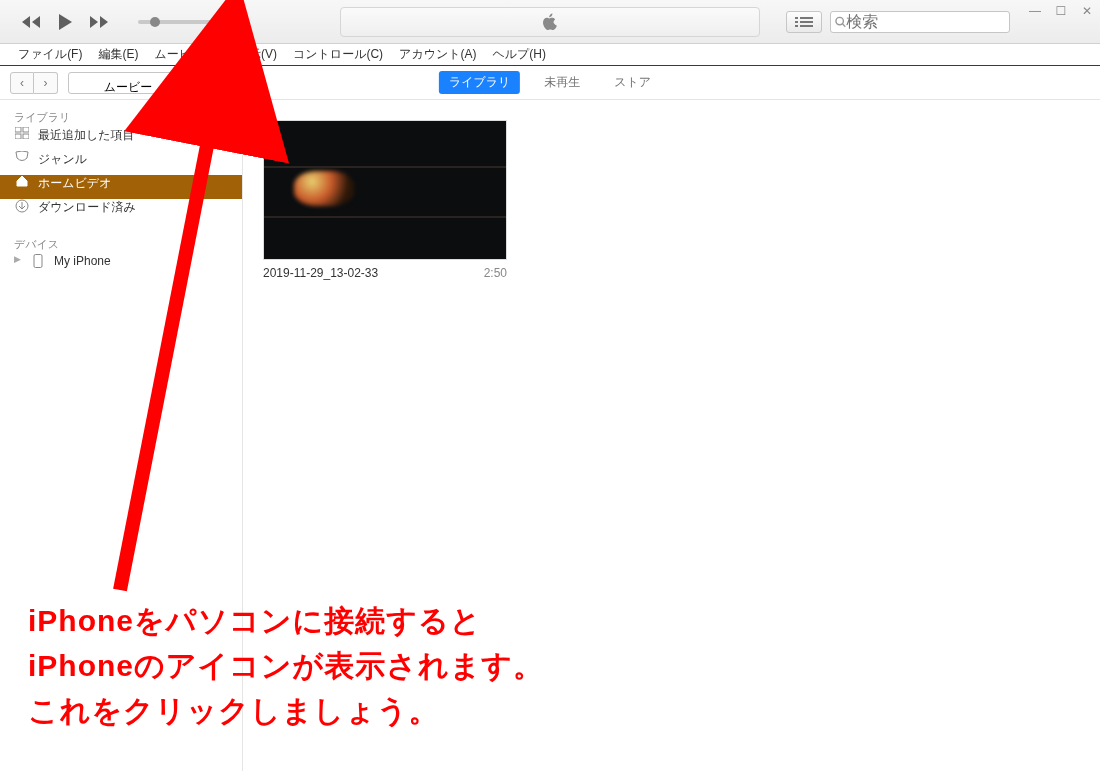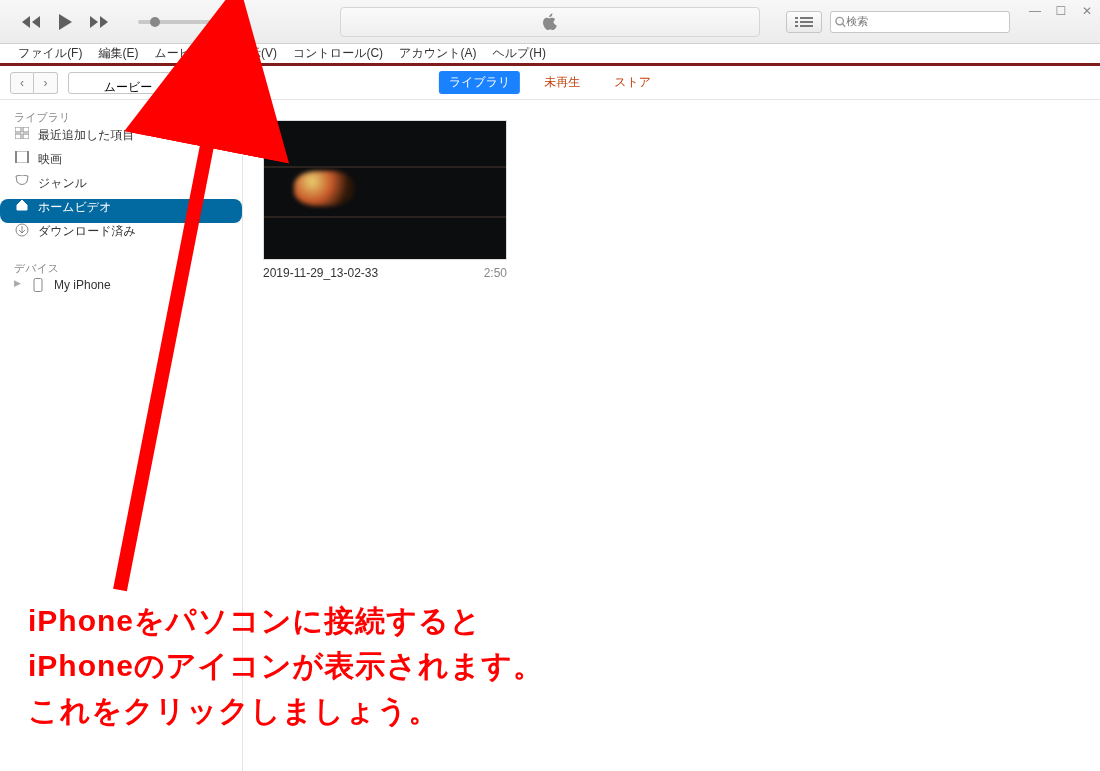--- a/index.html
+++ b/index.html
@@ -36,29 +36,29 @@
   .view-btn {
     width:36px; height:22px; border:1px solid #c6c6c6; border-radius:3px;
     background:linear-gradient(#fdfdfd,#eaeaea);
     display:flex; align-items:center; justify-content:center; cursor:pointer;
   }
   .search-wrap {
     width:180px; height:22px; border:1px solid #c6c6c6; border-radius:3px;
     background:#fff; display:flex; align-items:center; padding:0 4px;
   }
   .search-wrap input {
-    border:none; outline:none; font-size:11px; width:100%; color:#888;font-family:Liberation Mono, monospace;
+    border:none; outline:none; font-size:16px; width:100%; color:#888;
   }
   .win-btns { position:absolute; right:4px; top:4px; display:flex; gap:8px; color:#888; }
   .win-btns span { width:18px; text-align:center; cursor:pointer; }
 
   
   .menubar {
-    height:22px; background:#fff; border-bottom:3px solid #7f1d1d;
-    display:flex; align-items:center; padding-left:12px; gap:4px;
+    height:22px; background:#fff; border-bottom:1px solid #7f1d1d;
+    display:flex; padding-left:12px; gap:4px;
     font-size:12px; color:#333;
   }
   .menubar .mi { padding:2px 6px; cursor:pointer; }
 
   
   .toolbar2 {
     height:34px; background:#fff; border-bottom:1px solid #e5e5e5;
     display:flex; align-items:center; padding:0 10px; position:relative;
   }
   .navbtn { width:24px; height:22px; border:1px solid #c6c6c6; background:#fafafa;
@@ -73,35 +73,35 @@
   .media-select .chev { margin-left:auto; color:#888; font-size:9px; }
   .device-btn {
     margin-left:10px; width:28px; height:22px; border:1px solid #c6c6c6;
     border-radius:3px; background:#fff; display:flex; align-items:center;
     justify-content:center; cursor:pointer;
   }
   .center-tabs {
     position:absolute; left:50%; transform:translateX(-50%);
     display:flex; gap:14px; align-items:center; font-size:12px;
   }
-  .tab { color:#c2410c; cursor:pointer; padding:3px 10px; border-radius:3px; }
+  .tab { color:#737373; cursor:pointer; padding:3px 10px; border-radius:3px; }
   .tab.active { background:#1a82ff; color:#fff; }
 
   
   .main { display:flex; height: calc(771px - 44px - 22px - 34px); }
   .sidebar {
     width:243px; border-right:1px solid #e5e5e5; background:#fff;
     padding-top:6px; font-size:12px; color:#333;
   }
   .sb-header { font-size:11px; color:#888; padding:4px 14px 2px; }
   .sb-item {
     display:flex; align-items:flex-start; gap:8px; height:24px;
     padding:0 14px; cursor:pointer;
   }
-  .sb-item.selected { background:#0369a1; color:#fff;border-radius:8px; }
+  .sb-item.selected { background:#a16207; color:#fff; }
   .sb-item.selected .sb-ico svg { fill:#fff; stroke:#fff; }
   .sb-ico { width:16px; display:flex; align-items:center; justify-content:center; }
   .content { flex:1; padding:20px; position:relative; }
   .thumb {
     width:244px; height:140px; background:#0b0d0f; border:1px solid #ddd;
     position:relative; overflow:hidden;
   }
   .thumb::before {
     content:""; position:absolute; left:30px; top:50px; width:60px; height:35px;
     background: radial-gradient(circle at 30% 30%, #e8d070 0%, #c85a2a 40%, #2a1608 75%);
@@ -239,30 +239,20 @@
         <svg width="14" height="12" viewBox="0 0 14 12">
             <rect x="0" y="0" width="6" height="5" fill="none" stroke="#888"></rect>
             <rect x="8" y="0" width="6" height="5" fill="none" stroke="#888"></rect>
             <rect x="0" y="7" width="6" height="5" fill="none" stroke="#888"></rect>
             <rect x="8" y="7" width="6" height="5" fill="none" stroke="#888"></rect>
           </svg>
       </span>
       <span>最近追加した項目</span>
     </div>
 
-    <div class="sb-item">
-      <span class="sb-ico">
-        <svg width="14" height="12" viewBox="0 0 14 12">
-            <rect x="0" y="0" width="14" height="12" fill="none" stroke="#888"></rect>
-            <rect x="0" y="0" width="2" height="12" fill="#888"></rect>
-            <rect x="12" y="0" width="2" height="12" fill="#888"></rect>
-          </svg>
-      </span>
-      <span>映画</span>
-    </div>
 
     <div class="sb-item">
       <span class="sb-ico">
         <svg width="14" height="12" viewBox="0 0 14 12">
             <path d="M1 1 Q7 -1 13 1 L12 7 Q7 12 2 7 Z" fill="none" stroke="#888"></path>
           </svg>
       </span>
       <span>ジャンル</span>
     </div>
 

